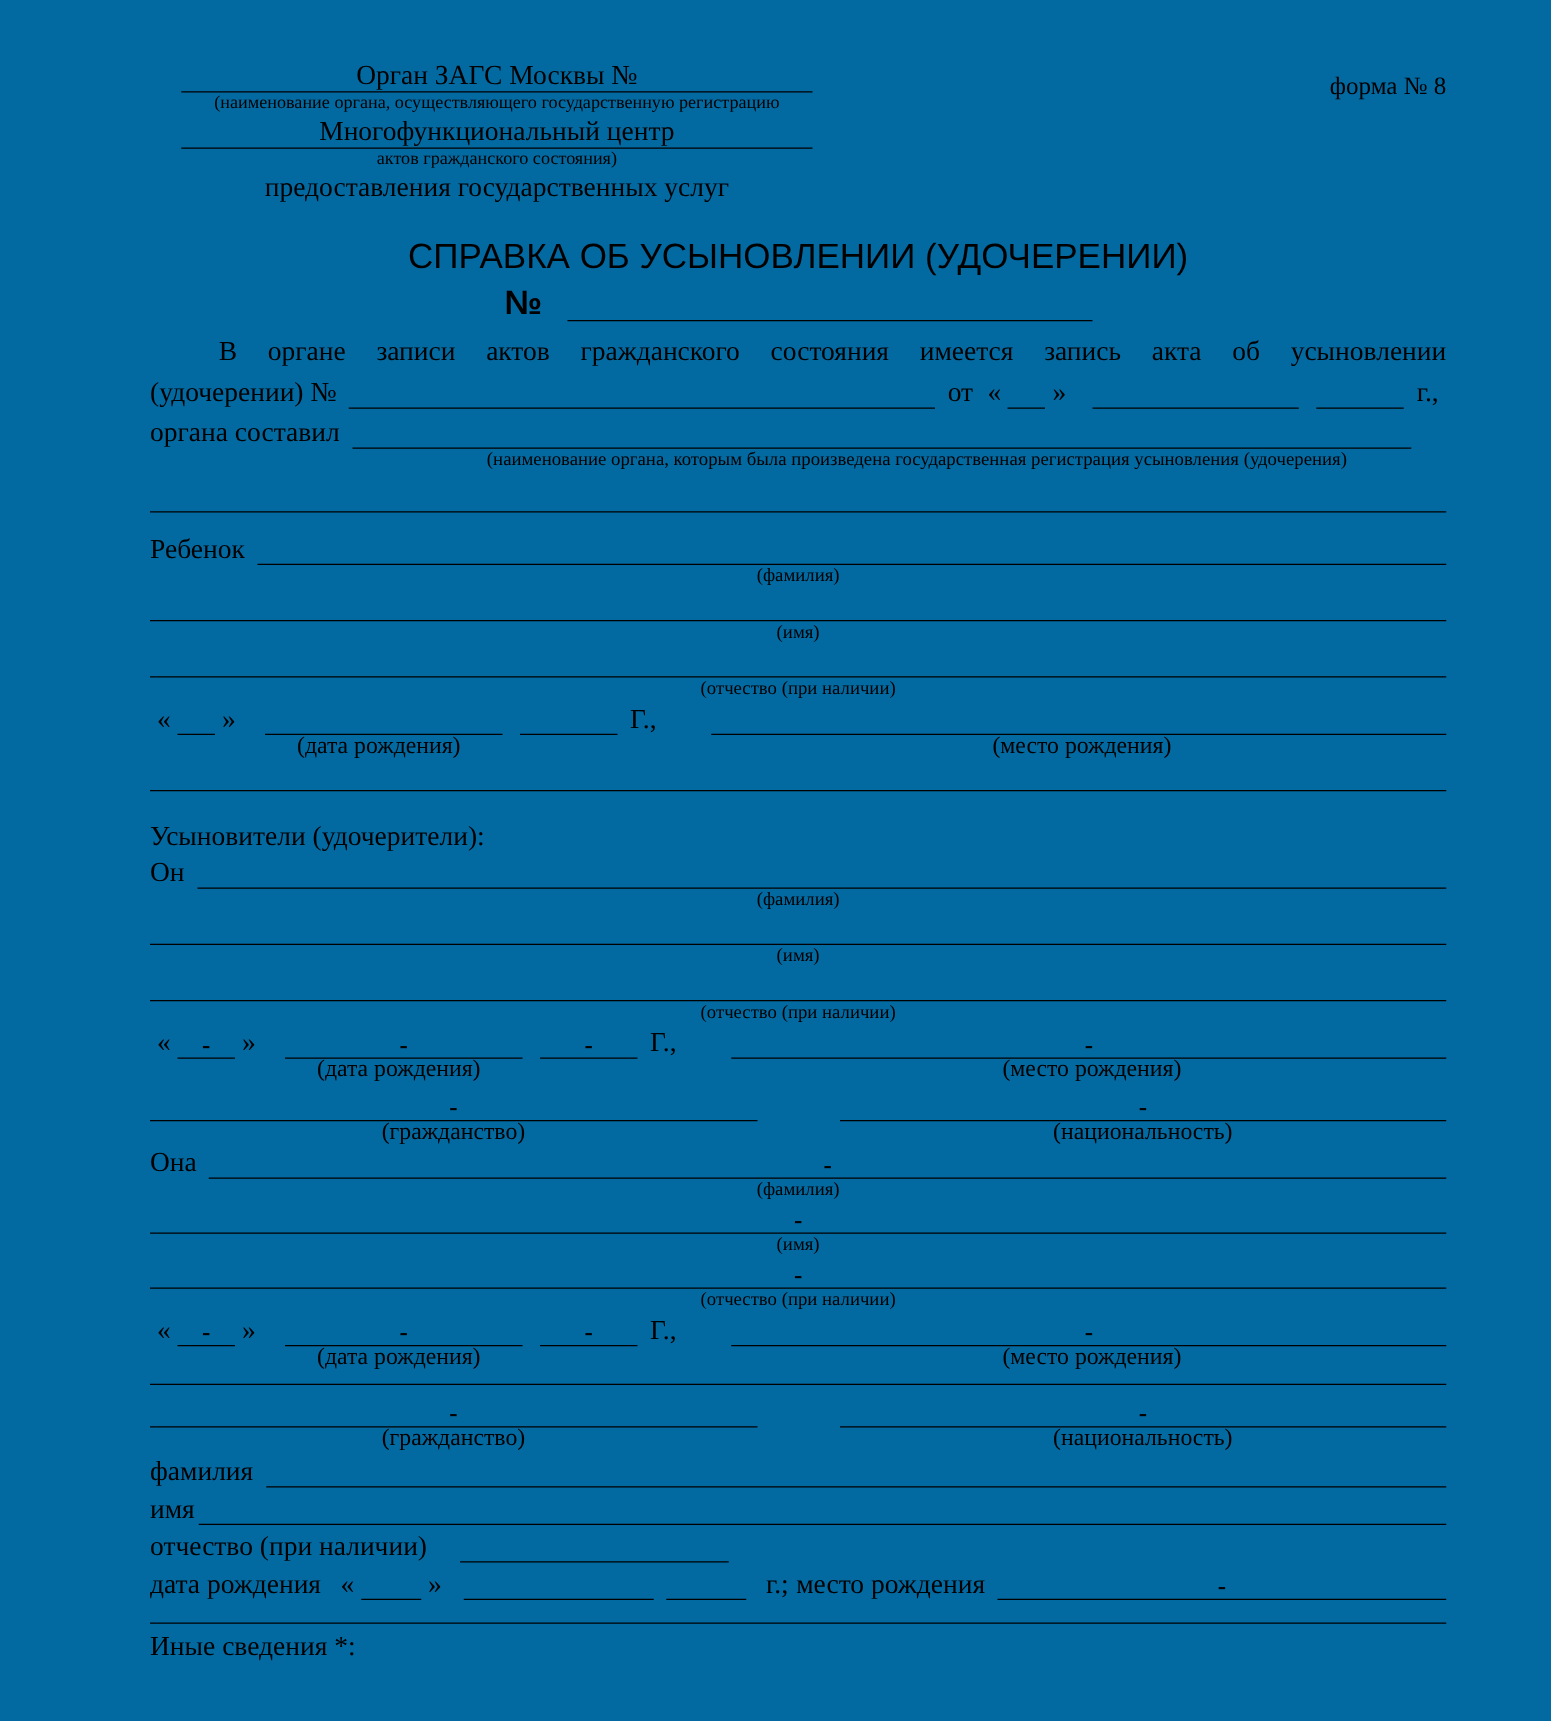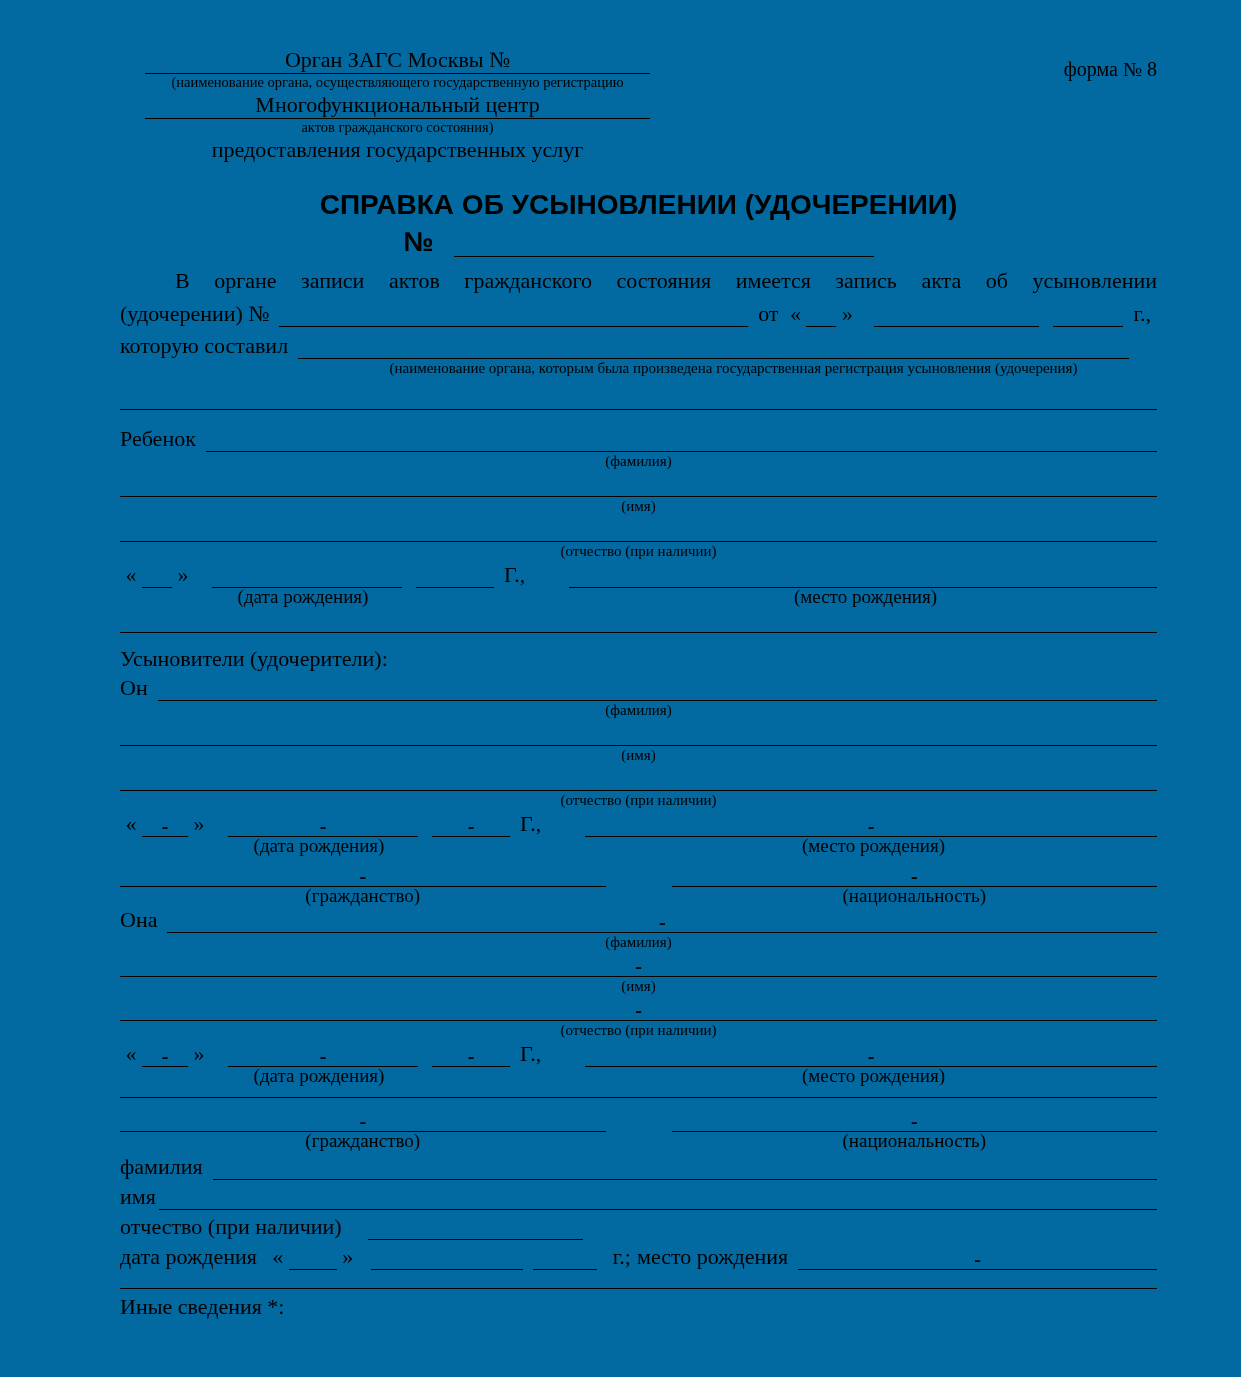--- a/index.html
+++ b/index.html
@@ -22,32 +22,32 @@
   .dashv{font-weight:700;font-size:20px;line-height:19px;}
   .cap{font-size:15px;text-align:center;line-height:18px;height:18px;}
   .caps{display:flex;font-size:19px;line-height:18px;height:18px;}
   .caps .c{text-align:center;}
   .fx{flex:1}
   .w30{width:30px}.w46{width:46px}.w48{width:48px}.w64{width:64px}.w78{width:78px}
   .w152{width:152px}.w165{width:165px}.w190{width:190px}.w215{width:215px}.w70{width:70px}
   .ml6{margin-left:6px}.ml10{margin-left:10px}.ml12{margin-left:12px}.ml14{margin-left:14px}
   .ml16{margin-left:16px}.ml18{margin-left:18px}.ml38{margin-left:38px}
   .mr28{margin-right:28px}
-  .mt4{margin-top:4px}.mt6{margin-top:12px}.mt12{margin-top:12px}.mt18{margin-top:18px}.mt26{margin-top:26px}.mt32{margin-top:32px}
+  .mt4{margin-top:4px}.mt6{margin-top:22px}.mt12{margin-top:12px}.mt18{margin-top:18px}.mt26{margin-top:26px}.mt32{margin-top:32px}
   .sp88{flex:none;width:88px}.sp104{flex:none;width:104px}.sp176{flex:none;width:176px}
   .gap66{flex:none;width:66px}
   
   .top{display:flex;justify-content:space-between;align-items:flex-start;}
   .org{width:505px;margin-left:25px;text-align:center;}
   .org .big{font-size:22px;line-height:27px;}
   .org .sm{font-size:14.5px;line-height:17px;}
   .u{border-bottom:1px solid #000;}
   .form-tag{font-size:20px;margin-top:12px;}
   
-  .title{font-family:"Liberation Sans","DejaVu Sans",sans-serif;font-weight:700;font-size:28px;
+  .title{font-family:"Liberation Sans","DejaVu Sans",sans-serif;font-weight:400;font-size:28px;
          text-align:center;margin-top:26px;line-height:32px;}
   .numwrap{text-align:center;height:36px;}
   .numrow{display:inline-flex;width:470px;align-items:flex-end;height:36px;}
   .nosign{font-family:"Liberation Sans","DejaVu Sans",sans-serif;font-weight:700;font-size:27px;
           padding-right:20px;line-height:30px;}
   
   .p1{text-align:justify;text-align-last:justify;padding-left:55px;height:32px;line-height:32px;margin-top:8px;}
   .intro-cap{padding-left:190px;}
   .slabel{height:28px;line-height:28px;}
 </style>
@@ -81,21 +81,21 @@
     <span class="f"></span>
     <span class="lbl yl">от</span>
     <span class="q">«</span>
     <span class="seg w30"></span>
     <span class="q">»</span>
     <span class="seg w165 ml16"></span>
     <span class="seg w70 ml14"></span>
     <span class="lbl yl">г.,</span>
   </div>
   <div class="r h32">
-    <span class="lbl">которую составил</span>
+    <span class="lbl">органа составил</span>
     <span class="f mr28"></span>
   </div>
   <div class="cap intro-cap">(наименование органа, которым была произведена государственная регистрация усыновления (удочерения)</div>
   <div class="hr mt32"></div>
 
   <div class="r h30 mt12">
     <span class="lbl">Ребенок</span>
     <span class="f"></span>
   </div>
   <div class="cap">(фамилия)</div>

